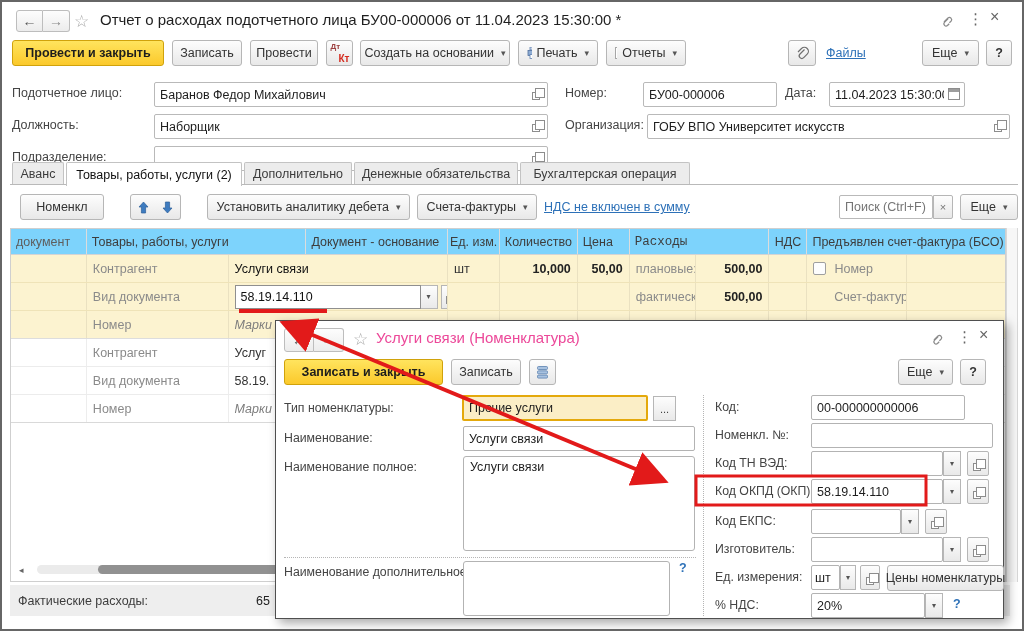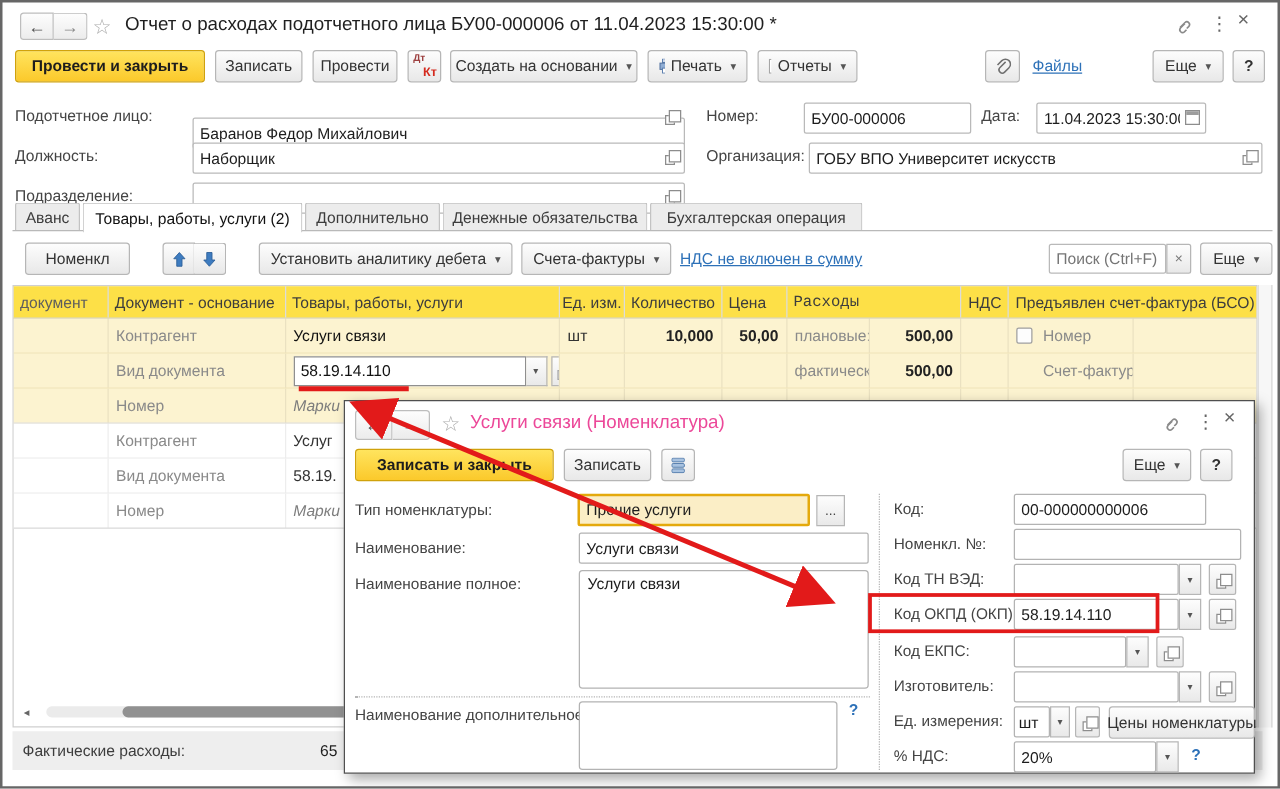--- a/index.html
+++ b/index.html
@@ -34,21 +34,21 @@
   .link { color:#2d71b8; text-decoration:underline; white-space:nowrap; }
 
   
   .tab { position:absolute; top:160px; height:22px; display:flex; align-items:center; justify-content:center;
          background:#ececec; border:1px solid #c3c3c3; border-bottom:none; border-radius:2px 2px 0 0;
          color:#3c3c3c; padding:0 10px; white-space:nowrap; }
   .tab.active { background:#fff; height:24px; z-index:2; color:#111; }
 
   
   #grid { position:absolute; left:8px; top:226px; width:996px; height:354px; background:#fff; border:1px solid #cfcfcf; }
-  .thead { position:absolute; left:0; top:0; width:994px; height:26px; background:#fde047;
+  .thead { position:absolute; left:0; top:0; width:994px; height:26px; background:#7dd3fc;
            border-bottom:1px solid #d4d4d4; display:flex; color:#3d3d3d; }
   .th { display:flex; align-items:center; padding:0 5px; border-right:1px solid #dcdcdc; overflow:hidden; white-space:nowrap; }
   .trow { position:absolute; left:0; width:994px; height:28px; display:flex; background:#fff; border-bottom:1px solid #ececec; }
   .trow.hl { background:#fcf3d0; border-bottom:1px solid #efe3b8; }
   .c { padding:0 6px; border-right:1px solid rgba(0,0,0,0.07); display:flex; align-items:center;
        overflow:hidden; white-space:nowrap; }
   .gray { color:#8a8a8a; }
   .num { justify-content:flex-end; font-weight:600; color:#222; }
   .ital { font-style:italic; color:#7d7d7d; }
   .w0{width:76px}.w1{width:142px}.w2{width:220px}.w3{width:52px;justify-content:flex-start}
@@ -159,21 +159,21 @@
   <div class="abs link" style="left:824px;top:44px;">Файлы</div>
   <div class="btn" style="left:920px;top:38px;width:57px;">
     <span>Еще</span>
       <span class="caret">▾</span>
     </div>
   <div class="btn" style="left:984px;top:38px;width:26px;padding:0;font-weight:bold;">
     <span>?</span>
     </div>
 
   <div class="lbl" style="left:10px;top:84px;">Подотчетное лицо:</div>
-  <input class="field" style="left: 152px; top: 92px; width: 394px;" readonly="" value="Баранов Федор Михайлович">
+  <input class="field" style="left: 152px; top: 80px; width: 394px;" readonly="" value="Баранов Федор Михайлович">
   <span class="ico-open" style="left:530px;top:90px;"></span>
   <div class="lbl" style="left:563px;top:84px;">Номер:</div>
   <input class="field" style="left: 641px; top: 80px; width: 134px; padding-right: 5px;" readonly="" value="БУ00-000006">
   <div class="lbl" style="left:783px;top:84px;">Дата:</div>
   <input class="field" style="left: 827px; top: 80px; width: 136px;" readonly="" value="11.04.2023 15:30:00">
   <span class="ico-cal" style="left:946px;top:86px;"></span>
 
   <div class="lbl" style="left:10px;top:116px;">Должность:</div>
   <input class="field" style="left: 152px; top: 112px; width: 394px;" readonly="" value="Наборщик">
   <span class="ico-open" style="left:530px;top:122px;"></span>
@@ -219,22 +219,22 @@
     <span style="font-size:11px;color:#777;">×</span>
     </div>
   <div class="btn" style="left:958px;top:192px;width:58px;">
     <span>Еще</span>
       <span class="caret">▾</span>
     </div>
 
   <div id="grid">
     <div class="thead">
       <div class="th w0" style="color:#5e5e5e;">документ</div>
+      <div class="th w2">Товары, работы, услуги</div>
       <div class="th w1">Документ - основание</div>
-      <div class="th w2">Товары, работы, услуги</div>
       <div class="th w3" style="justify-content:center;padding:0 2px;">Ед. изм.</div>
       <div class="th w4" style="justify-content:center;padding:0 2px;">Количество</div>
       <div class="th w5">Цена</div>
       <div class="th" style="width:140px;font-family:Liberation Mono, monospace;">Расходы</div>
       <div class="th w7" style="justify-content:center;padding:0 2px;">НДС</div>
       <div class="th" style="width:198px;border-right:none;">Предъявлен счет-фактура (БСО)</div>
     </div>
 
     <div class="trow hl" style="top:26px;">
       <div class="c w0"></div>

